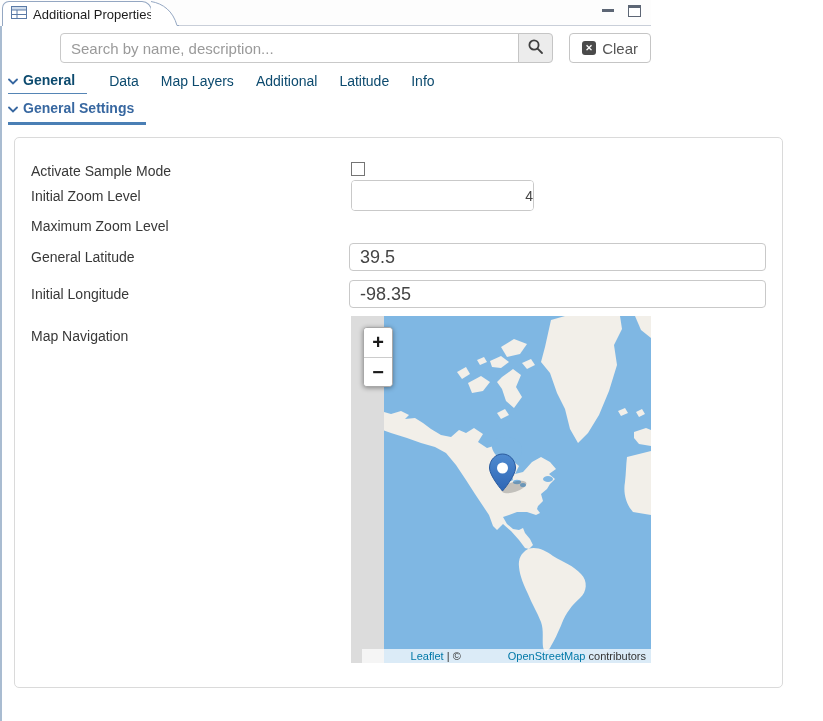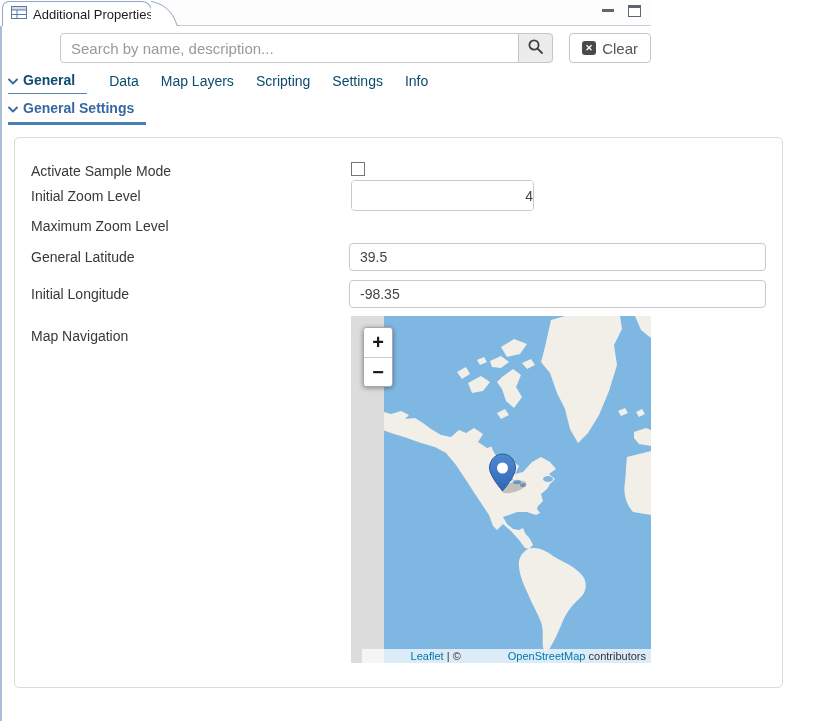--- a/index.html
+++ b/index.html
@@ -56,21 +56,21 @@
   .fctrl { flex:1; }
   .mb12 { } .mb7 { margin-bottom:7px; } .mb9 { margin-bottom:9px; } .mb8 { margin-bottom:8px; }
 
   .checkbox { display:inline-block; width:14px; height:14px; border:1px solid #757575; background:#fff; cursor:pointer; }
 
   .spinner { display:flex; width:183px; height:31px; border:1px solid #c9c9c9; border-radius:4px; overflow:hidden; background:#fff; }
   .spin-input { flex:1; border:none; outline:none; text-align:right; padding-right:8px; font-size:14px; color:#444;
                 font-family:"Liberation Sans", sans-serif; }
 
   .text-input { width:417px; height:28px; border:1px solid #c9c9c9; border-radius:4px; padding:0 10px;
-                font-size:14px; color:#444; font-family:"Liberation Sans", sans-serif; outline:none; }
+                font-size:18px; color:#444; font-family:"Liberation Sans", sans-serif; outline:none; }
 
   
   .map { position:relative; width:300px; height:347px; background:#dcdcdc; overflow:hidden; cursor:grab; }
   .map svg.world { position:absolute; left:0; top:0; }
   .zoomctl { position:absolute; left:12px; top:11px; width:30px; border:1px solid #a8a8a8; border-radius:4px;
              background:#fff; box-shadow:0 1px 5px rgba(0,0,0,0.4); z-index:3; overflow:hidden; }
   .zoom-btn { width:100%; height:29px; display:flex; align-items:center; justify-content:center;
               font-size:20px; font-weight:bold; color:#1a1a1a; background:#fff; cursor:pointer; }
   .zoom-out-btn { border-top:1px solid #ccc; }
   .attrib { position:absolute; right:0; bottom:0; background:rgba(255,255,255,0.72); padding:1px 5px;
@@ -130,22 +130,22 @@
       <div class="tab-item active">
         <span class="chev">
           <svg width="10" height="7" viewBox="0 0 10 7">
               <polyline points="1,1.5 5,5.5 9,1.5" fill="none" stroke="#3767a0" stroke-width="1.8" stroke-linecap="round"></polyline>
             </svg>
         </span>
         <span>General</span>
       </div>
       <div class="tab-item">Data</div>
       <div class="tab-item">Map Layers</div>
-      <div class="tab-item">Scripting</div>
-      <div class="tab-item">Settings</div>
+      <div class="tab-item">Additional</div>
+      <div class="tab-item">Latitude</div>
       <div class="tab-item">Info</div>
     </div>
 
     <div class="section-hdr">
       <span class="chev">
         <svg width="10" height="7" viewBox="0 0 10 7">
             <polyline points="1,1.5 5,5.5 9,1.5" fill="none" stroke="#3767a0" stroke-width="1.8" stroke-linecap="round"></polyline>
           </svg>
       </span>
       <span class="section-title">General Settings</span>

